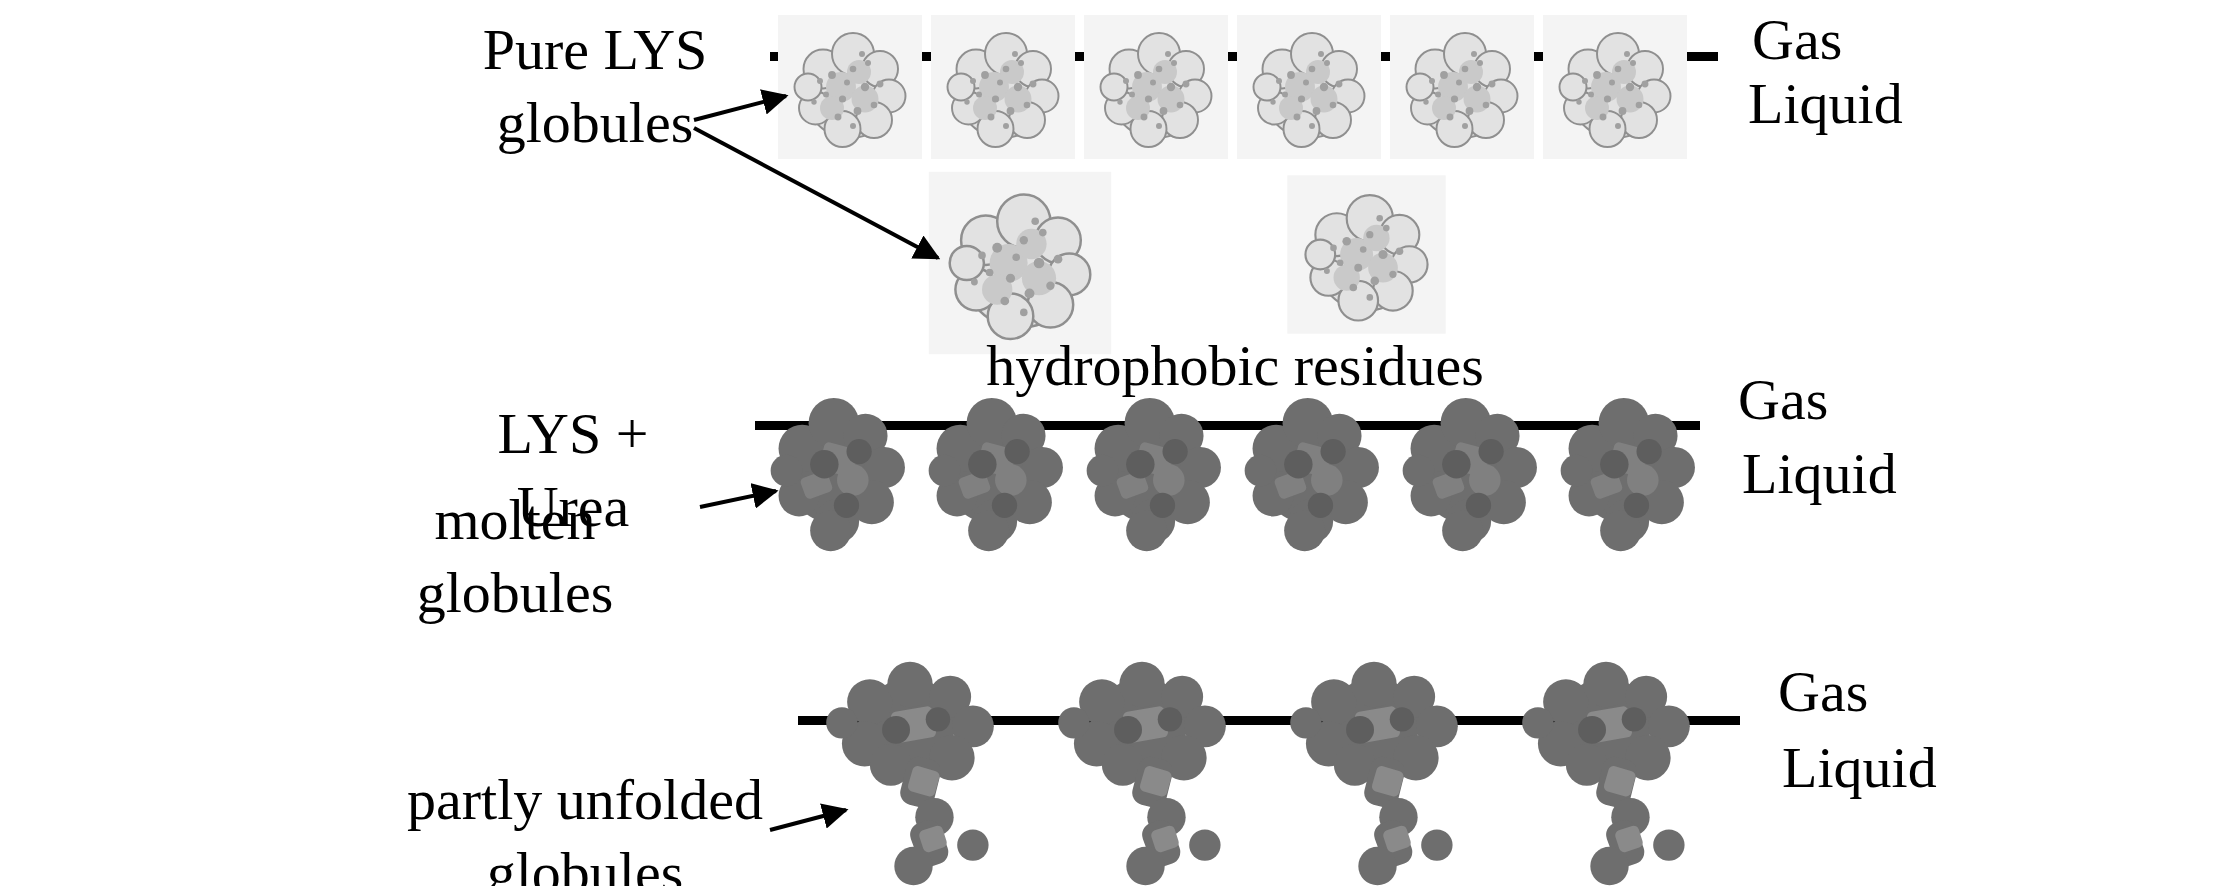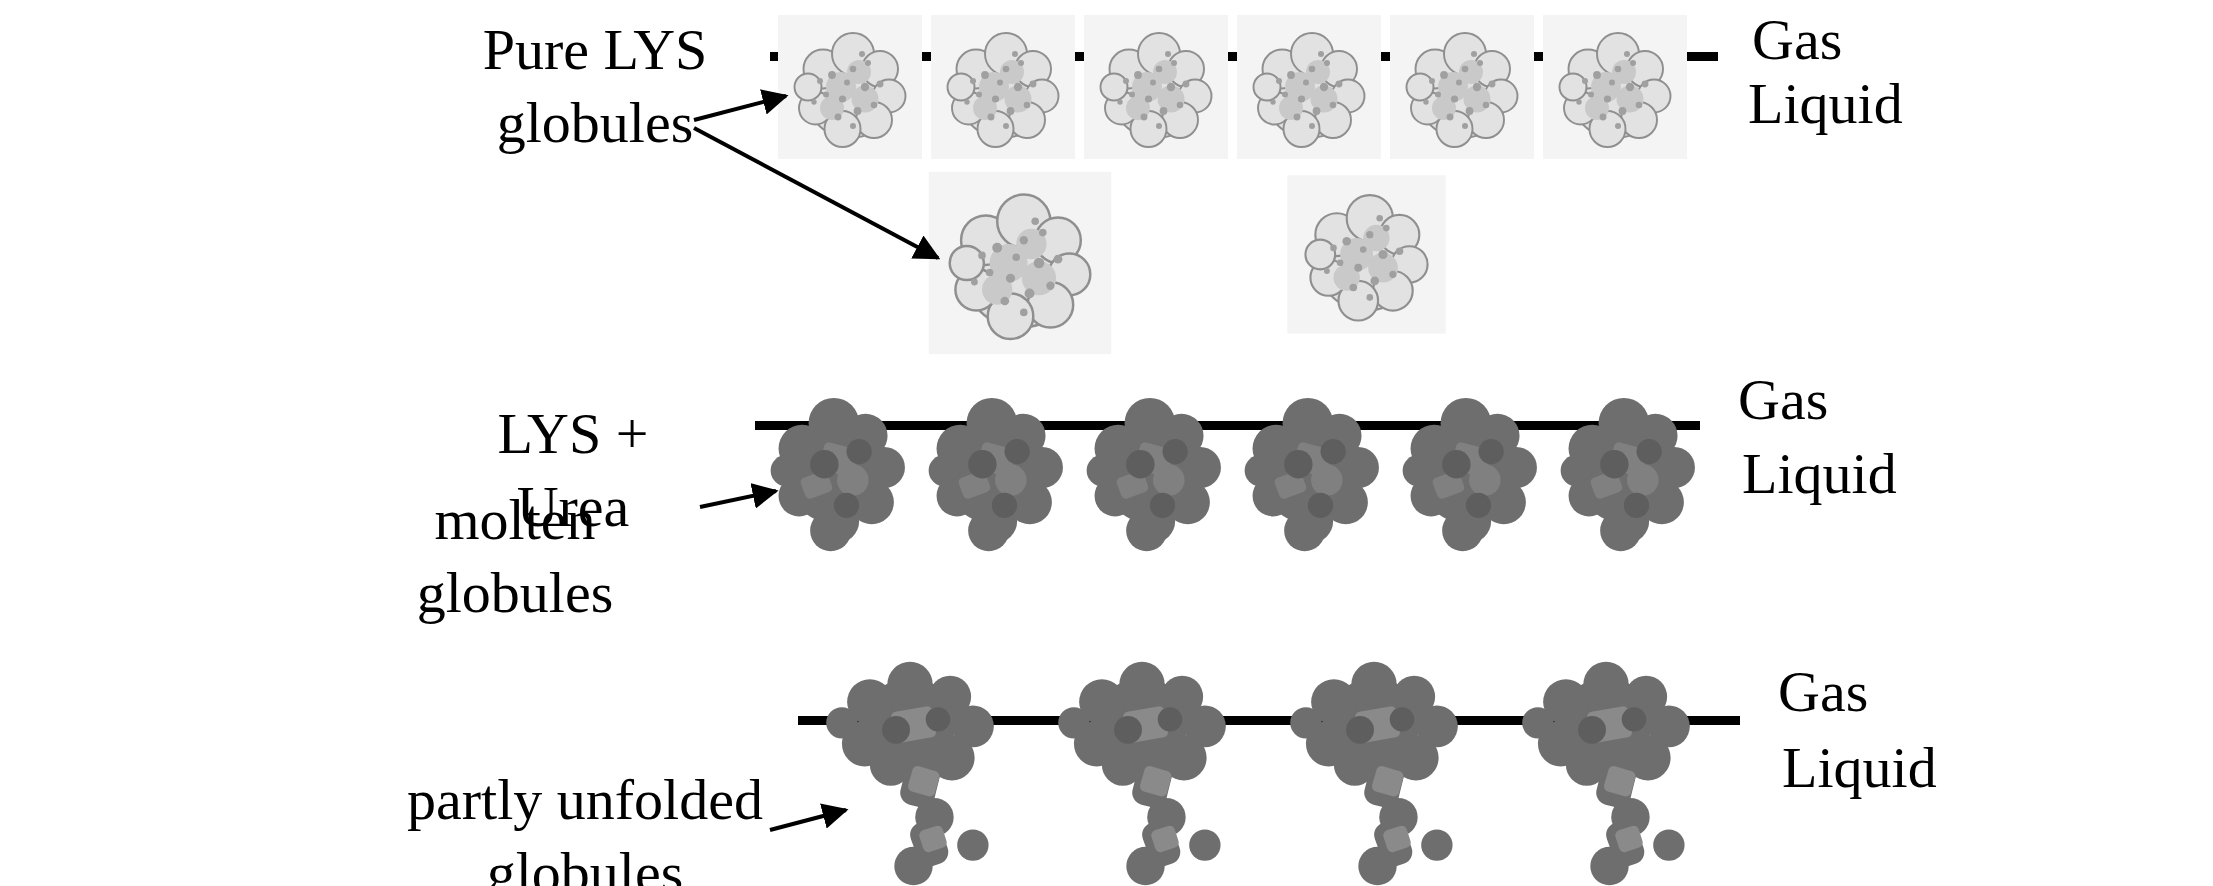--- a/index.html
+++ b/index.html
@@ -177,20 +177,21 @@
       </svg>
     </div>
 
   <svg class="abs-globule" style="left:925px; top:168px;" width="190" height="190">
       <use href="#pure-globule"></use>
     </svg>
   <svg class="abs-globule" style="left:1284px; top:172px;" width="165" height="165">
       <use href="#pure-globule"></use>
     </svg>
 
+  <div class="lbl lbl-center" style="left:985px; top:330px; width:500px;">hydrophobic residues</div>
 
   <div class="lbl lbl-center" style="left:340px; top:484px; width:350px;">molten globules</div>
   <div class="lbl lbl-center" style="left:438px; top:398px; width:270px;">LYS + Urea</div>
 
   <div class="iline" style="left:755px; top:421px; width:945px;"></div>
 
   <div class="lbl" style="left:1738px; top:364px;">Gas</div>
   <div class="lbl" style="left:1742px; top:438px;">Liquid</div>
 
   <div class="grow" style="left:758px; top:382px; gap:0px;">

